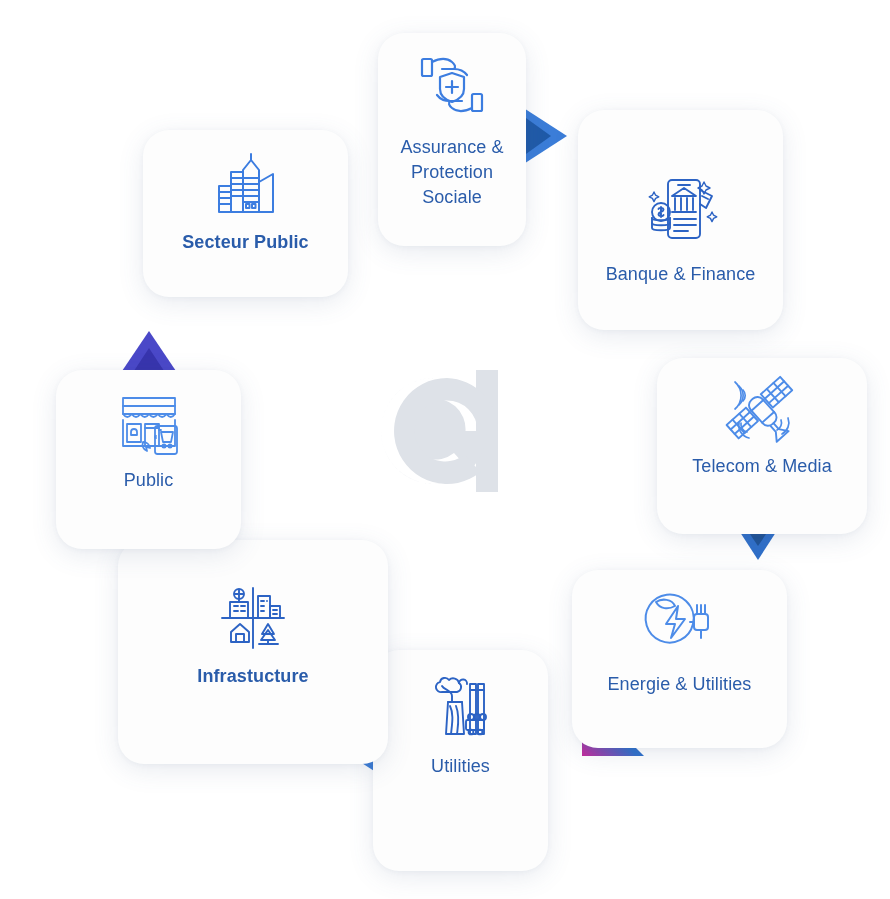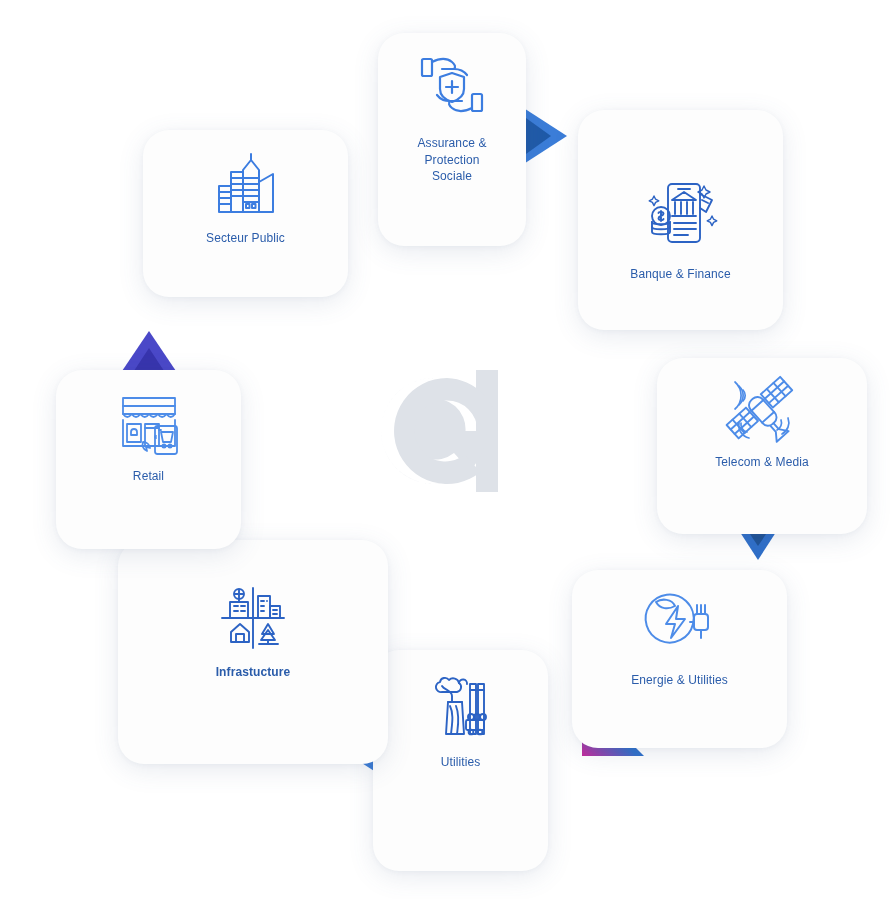--- a/index.html
+++ b/index.html
@@ -29,21 +29,21 @@
     flex-direction: column;
     align-items: center;
     justify-content: flex-start;
     z-index: 5;
   }
   .card-icon {
     display: block;
     line-height: 0;
   }
   .card-label {
-    font-size: 12px;
+    font-size: 18px;
     color: #2a5caa;
     text-align: center;
     line-height: 1.38;
     letter-spacing: 0.1px;
     white-space: pre-line;
   }
 
   
   .arrow {
     position: absolute;
@@ -135,21 +135,21 @@
     </svg>
   </div>
 
   <div class="arrow" style="left:152px; top:576px;">
     <svg width="66" height="66" viewBox="0 0 66 66" aria-hidden="true">
       <path d="M0 0 L66 0 L0 66 Z" fill="#4b8ceb"></path>
       <path d="M12 12 L54 12 L12 54 Z" fill="#2a6fc9"></path>
     </svg>
   </div>
 
-  <div class="card" style="left:143px; top:130px; width:205px; height:145px; padding-top:22px;">
+  <div class="card" style="left:143px; top:130px; width:205px; height:145px; padding-top:22px;font-weight:bold;">
     <div class="card-icon">
       <svg width="74" height="66" viewBox="0 0 74 66" fill="none" stroke="#3c7de0" stroke-width="2" stroke-linejoin="round" stroke-linecap="round" aria-hidden="true">
         <path d="M42 8 L50 18 L50 60 L34 60 L34 18 Z"></path>
         <path d="M42 8 L42 2"></path>
         <path d="M34 26 L50 26 M34 32 L50 32 M34 38 L50 38 M34 44 L50 44 M34 50 L50 50"></path>
         <path d="M22 20 L34 20 L34 60 L22 60 Z"></path>
         <path d="M22 26 L34 26 M22 32 L34 32 M22 38 L34 38 M22 44 L34 44"></path>
         <path d="M50 30 L64 22 L64 60 L50 60"></path>
         <path d="M10 34 L22 34 L22 60 L10 60 Z"></path>
         <path d="M10 40 L22 40 M10 46 L22 46 M10 52 L22 52"></path>
@@ -301,16 +301,16 @@
         <path d="M30 34 L44 34"></path>
         <path d="M41 42 a1 1 0 0 0 0 2"></path>
         <rect x="40" y="32" width="22" height="28" rx="2.5"></rect>
         <path d="M46 38 L58 38 L56 48 L48 48 Z"></path>
         <path d="M44 36 L46 36"></path>
         <circle cx="49" cy="52" r="1.6"></circle>
         <circle cx="55" cy="52" r="1.6"></circle>
         <path d="M28 48 a7 7 0 0 0 4 9 l-1 -4 l4 1 a7 7 0 0 0 -7 -6 Z"></path>
       </svg>
     </div>
-    <div class="card-label" style="margin-top:12px;">Retail</div>
+    <div class="card-label" style="margin-top:12px;">Public</div>
   </div>
 
 </div>
 
 </body></html>

